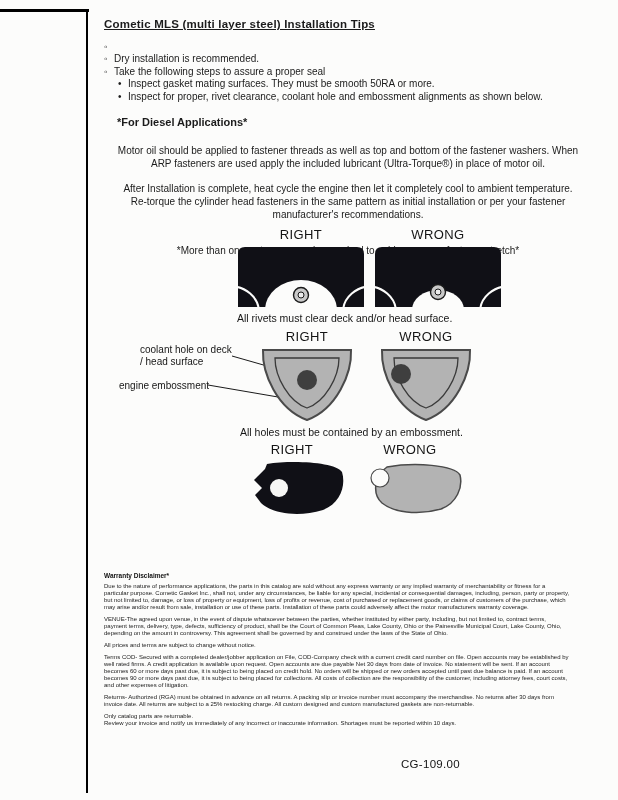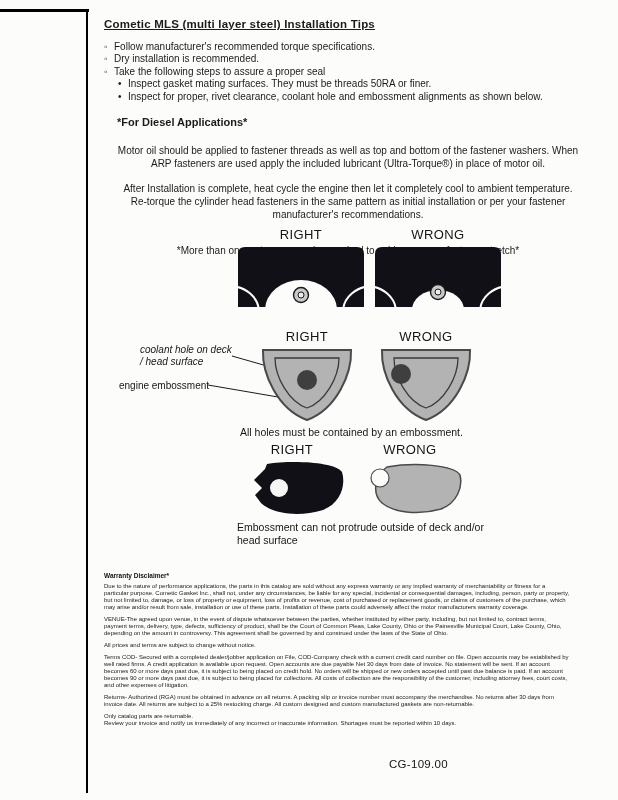--- a/index.html
+++ b/index.html
@@ -30,57 +30,56 @@
 
   .panel { position:absolute; }
   .p-r1l{left:237px;top:246px} .p-r1r{left:374px;top:246px}
   .p-r2l{left:253px;top:347px} .p-r2r{left:372px;top:347px}
   .p-r3l{left:237px;top:459px} .p-r3r{left:355px;top:459px}
 
   .dg-caption { position:absolute; font-size:10.5px; line-height:13px; color:#161616; }
   .c-r1{left:237px;top:312px} .c-r2{left:240px;top:426px} .c-r3{left:237px;top:521px;width:250px}
 
   .lbl { position:absolute; font-size:10px; line-height:12px; color:#161616; }
-  .lbl-coolant{left:140px;top:344px;width:95px;font-style:italic;}
+  .lbl-coolant{left:140px;top:344px;width:95px;}
   .lbl-emboss{left:119px;top:380px;white-space:nowrap;}
   .leaders{position:absolute;left:205px;top:353px;}
 
   .warranty { position:absolute; left:104px; top:572px; width:466px; }
   .warranty h3 { font-size:6.5px; font-weight:bold; margin-bottom:4px; color:#111; }
   .warranty p { font-size:6px; line-height:7px; margin-bottom:5px; color:#222; }
   .warranty p.tight { margin-bottom:0; }
 
-  .code { position:absolute; left:389px; top:758px; font-size:11.5px; letter-spacing:0.3px; color:#141414; }
+  .code { position:absolute; left:401px; top:758px; font-size:11.5px; letter-spacing:0.3px; color:#141414; }
 </style>
 </head>
 <body>
 
 <div class="page">
 
   <div class="mark-h"></div>
   <div class="mark-v"></div>
 
   <h1 class="title">Cometic MLS (multi layer steel) Installation Tips</h1>
 
   <div class="bullets">
     <div class="bullet">
       <span class="mk">◦</span>
-      <span>Follow manufacturer's recommended torque specifications.</span>
     </div>
     <div class="bullet">
       <span class="mk">◦</span>
       <span>Dry installation is recommended.</span>
     </div>
     <div class="bullet">
       <span class="mk">◦</span>
       <span>Take the following steps to assure a proper seal</span>
     </div>
     <div class="bullet sub">
       <span class="mk">•</span>
-      <span>Inspect gasket mating surfaces.  They must be threads 50RA or finer.</span>
+      <span>Inspect gasket mating surfaces.  They must be smooth 50RA or more.</span>
     </div>
     <div class="bullet sub">
       <span class="mk">•</span>
       <span>Inspect for proper, rivet clearance, coolant hole and embossment alignments as shown below.</span>
     </div>
   </div>
 
   <div class="diesel">
     <h2>*For Diesel Applications*</h2>
     <p>Motor oil should be applied to fastener threads as well as top and bottom of the fastener washers. When ARP fasteners are used apply the included lubricant (Ultra-Torque®) in place of motor oil.</p>
@@ -104,20 +103,21 @@
   <div class="panel p-r1r">
     <svg width="128" height="62" viewBox="0 0 128 62">
       <path d="M8,1 H120 Q127,1 127,8 V61 H1 V8 Q1,1 8,1 Z" fill="#101016"></path>
       <ellipse cx="64" cy="64" rx="26" ry="20" fill="#fcfcfb"></ellipse>
       <ellipse cx="-8" cy="66" rx="30" ry="26" fill="none" stroke="#fcfcfb" stroke-width="2"></ellipse>
       <ellipse cx="136" cy="66" rx="30" ry="26" fill="none" stroke="#fcfcfb" stroke-width="2"></ellipse>
       <circle cx="64" cy="46" r="7.5" fill="#c9c9c9" stroke="#1a1a1a" stroke-width="1.4"></circle>
       <circle cx="64" cy="46" r="3" fill="#ededed" stroke="#1a1a1a" stroke-width="1"></circle>
     </svg>
   </div>
+  <div class="dg-caption c-r1">All rivets must clear deck and/or head surface.</div>
 
   <div class="dg-label h-r2l">RIGHT</div>
   <div class="dg-label h-r2r">WRONG</div>
 
   <div class="lbl lbl-coolant">coolant hole on deck / head surface</div>
   <div class="lbl lbl-emboss">engine embossment</div>
   <svg class="leaders" width="100" height="50" viewBox="0 0 100 50">
     <line x1="27" y1="3" x2="97" y2="23" stroke="#1a1a1a" stroke-width="1"></line>
     <line x1="3" y1="32" x2="73" y2="44" stroke="#1a1a1a" stroke-width="1"></line>
   </svg>
@@ -146,21 +146,20 @@
       <path d="M30,5 C55,1 98,3 105,13 C109,26 104,44 86,51 C60,59 34,54 24,44 L18,36 L25,29 L17,21 L28,10 Z" fill="#101016"></path>
       <circle cx="42" cy="29" r="9" fill="#f6f6f4"></circle>
     </svg>
   </div>
   <div class="panel p-r3r">
     <svg width="110" height="58" viewBox="0 0 110 58">
       <path d="M32,8 C60,3 99,6 105,16 C108,28 102,44 86,50 C62,57 38,53 27,44 C17,35 19,17 32,8 Z" stroke="#4a4a4a" stroke-width="1.5" fill="#b3b3b3"></path>
       <circle cx="25" cy="19" r="9" fill="#fcfcfb" stroke="#4a4a4a" stroke-width="1.2"></circle>
     </svg>
   </div>
-  <div class="dg-caption c-r3">Embossment can not protrude outside of deck and/or head surface</div>
 
   <div class="warranty">
     <h3>Warranty Disclaimer*</h3>
     <p>Due to the nature of performance applications, the parts in this catalog are sold without any express warranty or any implied warranty of merchantability or fitness for a particular purpose. Cometic Gasket Inc., shall not, under any circumstances, be liable for any special, incidental or consequential damages, including, person, party or property, but not limited to, damage, or loss of property or equipment, loss of profits or revenue, cost of purchased or replacement goods, or claims of customers of the purchase, which may arise and/or result from sale, installation or use of these parts. Installation of these parts could adversely affect the motor manufacturers warranty coverage.</p>
     <p>VENUE-The agreed upon venue, in the event of dispute whatsoever between the parties, whether instituted by either party, including, but not limited to, contract terms, payment terms, delivery, type, defects, sufficiency of product, shall be the Court of Common Pleas, Lake County, Ohio or the Painesville Municipal Court, Lake County, Ohio, depending on the amount in controversy. This agreement shall be governed by and construed under the laws of the State of Ohio.</p>
     <p>All prices and terms are subject to change without notice.</p>
     <p>Terms COD- Secured with a completed dealer/jobber application on File, COD-Company check with a current credit card number on file. Open accounts may be established by well rated firms. A credit application is available upon request. Open accounts are due payable Net 30 days from date of invoice. No statement will be sent. If an account becomes 60 or more days past due, it is subject to being placed on credit hold. No orders will be shipped or new orders accepted until past due balance is paid. If an account becomes 90 or more days past due, it is subject to being placed for collections. All costs of collection are the responsibility of the customer, including attorney fees, court costs, and other expenses of litigation.</p>
     <p>Returns- Authorized (RGA) must be obtained in advance on all returns. A packing slip or invoice number must accompany the merchandise. No returns after 30 days from invoice date. All returns are subject to a 25% restocking charge. All custom designed and custom manufactured gaskets are non-returnable.</p>
     <p class="tight">Only catalog parts are returnable.</p>
     <p>Review your invoice and notify us immediately of any incorrect or inaccurate information. Shortages must be reported within 10 days.</p>

